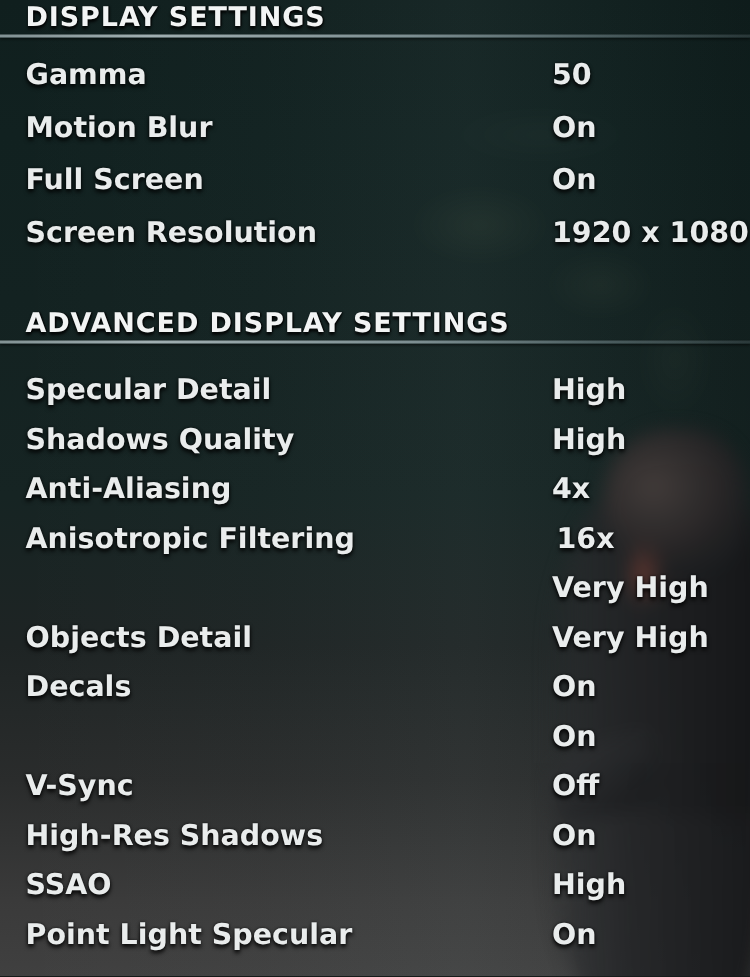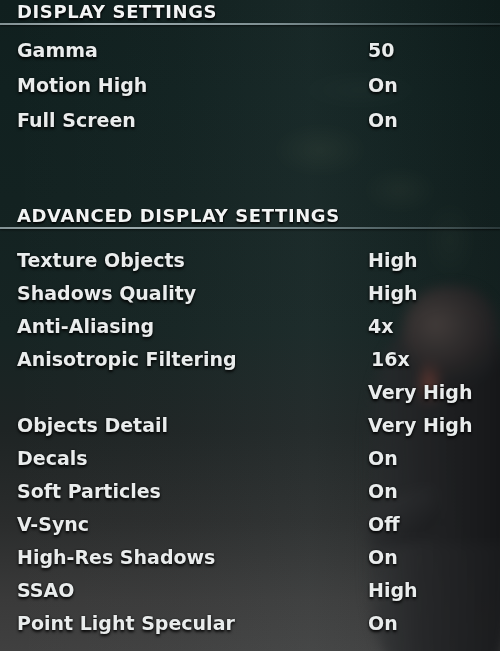--- a/index.html
+++ b/index.html
@@ -219,41 +219,45 @@
     </div>
 
     <div class="rows rows-1">
 
       <div class="row">
         <span class="row-label">Gamma</span>
         <span class="row-value">50</span>
       </div>
 
       <div class="row">
-        <span class="row-label">Motion High</span>
+        <span class="row-label">Motion Blur</span>
         <span class="row-value">On</span>
       </div>
 
       <div class="row">
         <span class="row-label">Full Screen</span>
         <span class="row-value">On</span>
       </div>
 
+      <div class="row">
+        <span class="row-label">Screen Resolution</span>
+        <span class="row-value">1920 x 1080</span>
+      </div>
 
     </div>
 
     <div class="section-head head-2">
       <div class="section-title">ADVANCED DISPLAY SETTINGS</div>
       <div class="section-rule"></div>
     </div>
 
     <div class="rows advanced rows-2">
 
       <div class="row">
-        <span class="row-label">Texture Objects</span>
+        <span class="row-label">Specular Detail</span>
         <span class="row-value">High</span>
       </div>
 
       <div class="row">
         <span class="row-label">Shadows Quality</span>
         <span class="row-value">High</span>
       </div>
 
       <div class="row">
         <span class="row-label">Anti-Aliasing</span>
@@ -273,21 +277,20 @@
         <span class="row-label">Objects Detail</span>
         <span class="row-value">Very High</span>
       </div>
 
       <div class="row">
         <span class="row-label">Decals</span>
         <span class="row-value">On</span>
       </div>
 
       <div class="row">
-        <span class="row-label">Soft Particles</span>
         <span class="row-value">On</span>
       </div>
 
       <div class="row">
         <span class="row-label">V-Sync</span>
         <span class="row-value">Off</span>
       </div>
 
       <div class="row">
         <span class="row-label">High-Res Shadows</span>

